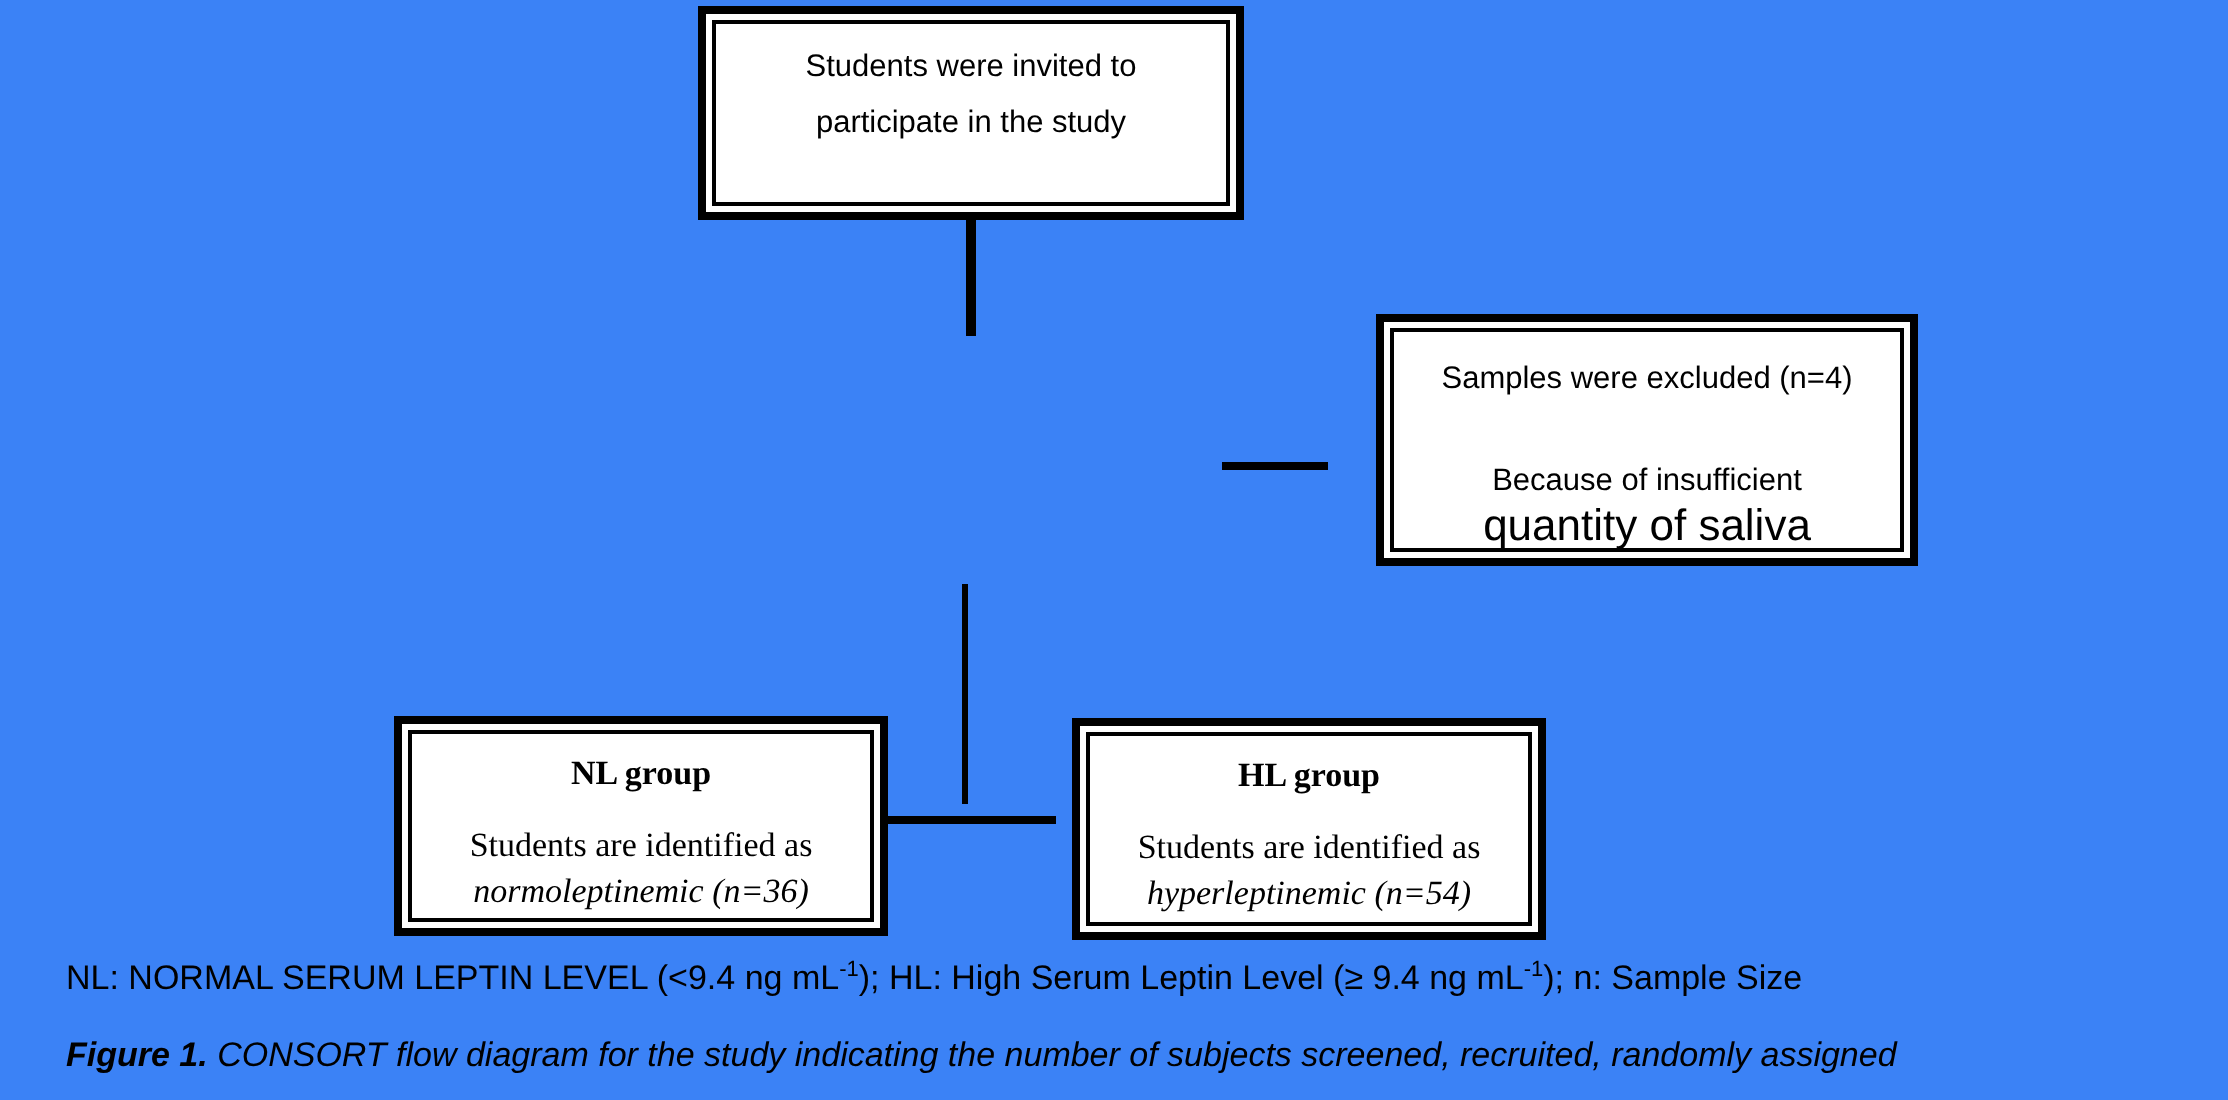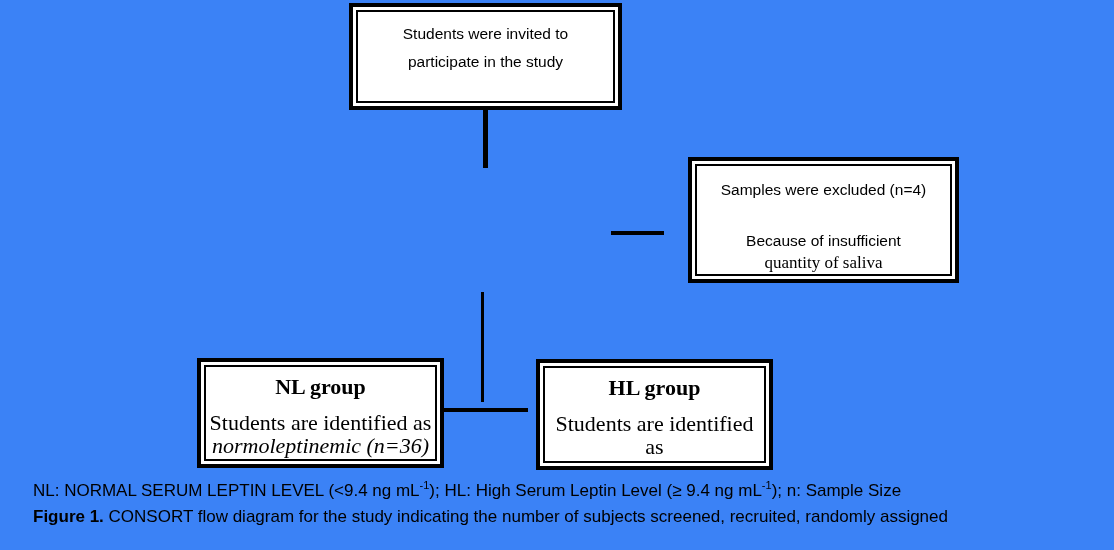--- a/index.html
+++ b/index.html
@@ -60,46 +60,46 @@
     padding-top: 9px;
   }
   .assessed-count { margin-top: 14px; }
 
   #box-excluded .dbox-inner {
     font: 15.5px/22px "Liberation Sans", sans-serif;
     padding-top: 13px;
   }
   .excluded-reason { margin-top: 29px; }
   .excluded-serif {
-    font-family: Liberation Serif, serif;
-    font-size: 17px;
+    font-family: Liberation Sans, sans-serif;
+    font-size: 22px;
   }
 
   #box-nl .dbox-inner, #box-hl .dbox-inner {
     font-family: "Liberation Serif", serif;
-    font-size: 22px;
+    font-size: 17px;
     padding-top: 8px;
   }
   .group-title { font-weight: bold; line-height: 24px; }
   .group-line1 { margin-top: 12px; line-height: 23px; }
   .group-line2 { line-height: 23px; font-style: italic; }
 
   
   #caption {
     position: absolute;
     left: 33px;
     top: 473px;
     width: 1070px;
     font-family: "Liberation Sans", sans-serif;
     font-size: 17px;
     color: #000000;
   }
   #abbrev-line { line-height: 25px; white-space: nowrap; }
   #abbrev-line sup { font-size: 11px; }
-  #figure-line1 { margin-top: 2px; line-height: 23px; white-space: nowrap; }
+  #figure-line1 { margin-top: 14px; line-height: 23px; white-space: nowrap; font-style: italic; }
   #figure-line2 { line-height: 23px; }
 </style>
 </head>
 <body>
 
 <div id="canvas">
 
   <div class="dbox" id="box-invited">
     <div class="dbox-inner">
       <div>Students were invited to</div>
@@ -128,20 +128,21 @@
       <div class="group-title">NL group</div>
       <div class="group-line1">Students are identified as</div>
       <div class="group-line2">normoleptinemic (n=36)</div>
     </div>
   </div>
 
   <div class="dbox" id="box-hl">
     <div class="dbox-inner">
       <div class="group-title">HL group</div>
       <div class="group-line1">Students are identified as</div>
+      <div class="group-line2">hyperleptinemic (n=54)</div>
     </div>
   </div>
 
   <div id="caption">
     <div id="abbrev-line"><span>NL: NORMAL SERUM LEPTIN LEVEL (&lt;9.4 ng mL</span><sup>-1</sup><span>); HL: High Serum Leptin Level (≥ 9.4 ng mL</span><sup>-1</sup><span>); n: Sample Size</span></div>
     <div id="figure-line1"><b>Figure 1.</b> <span>CONSORT flow diagram for the study indicating the number of subjects screened, recruited, randomly assigned</span></div>
   </div>
 
 </div>
 

